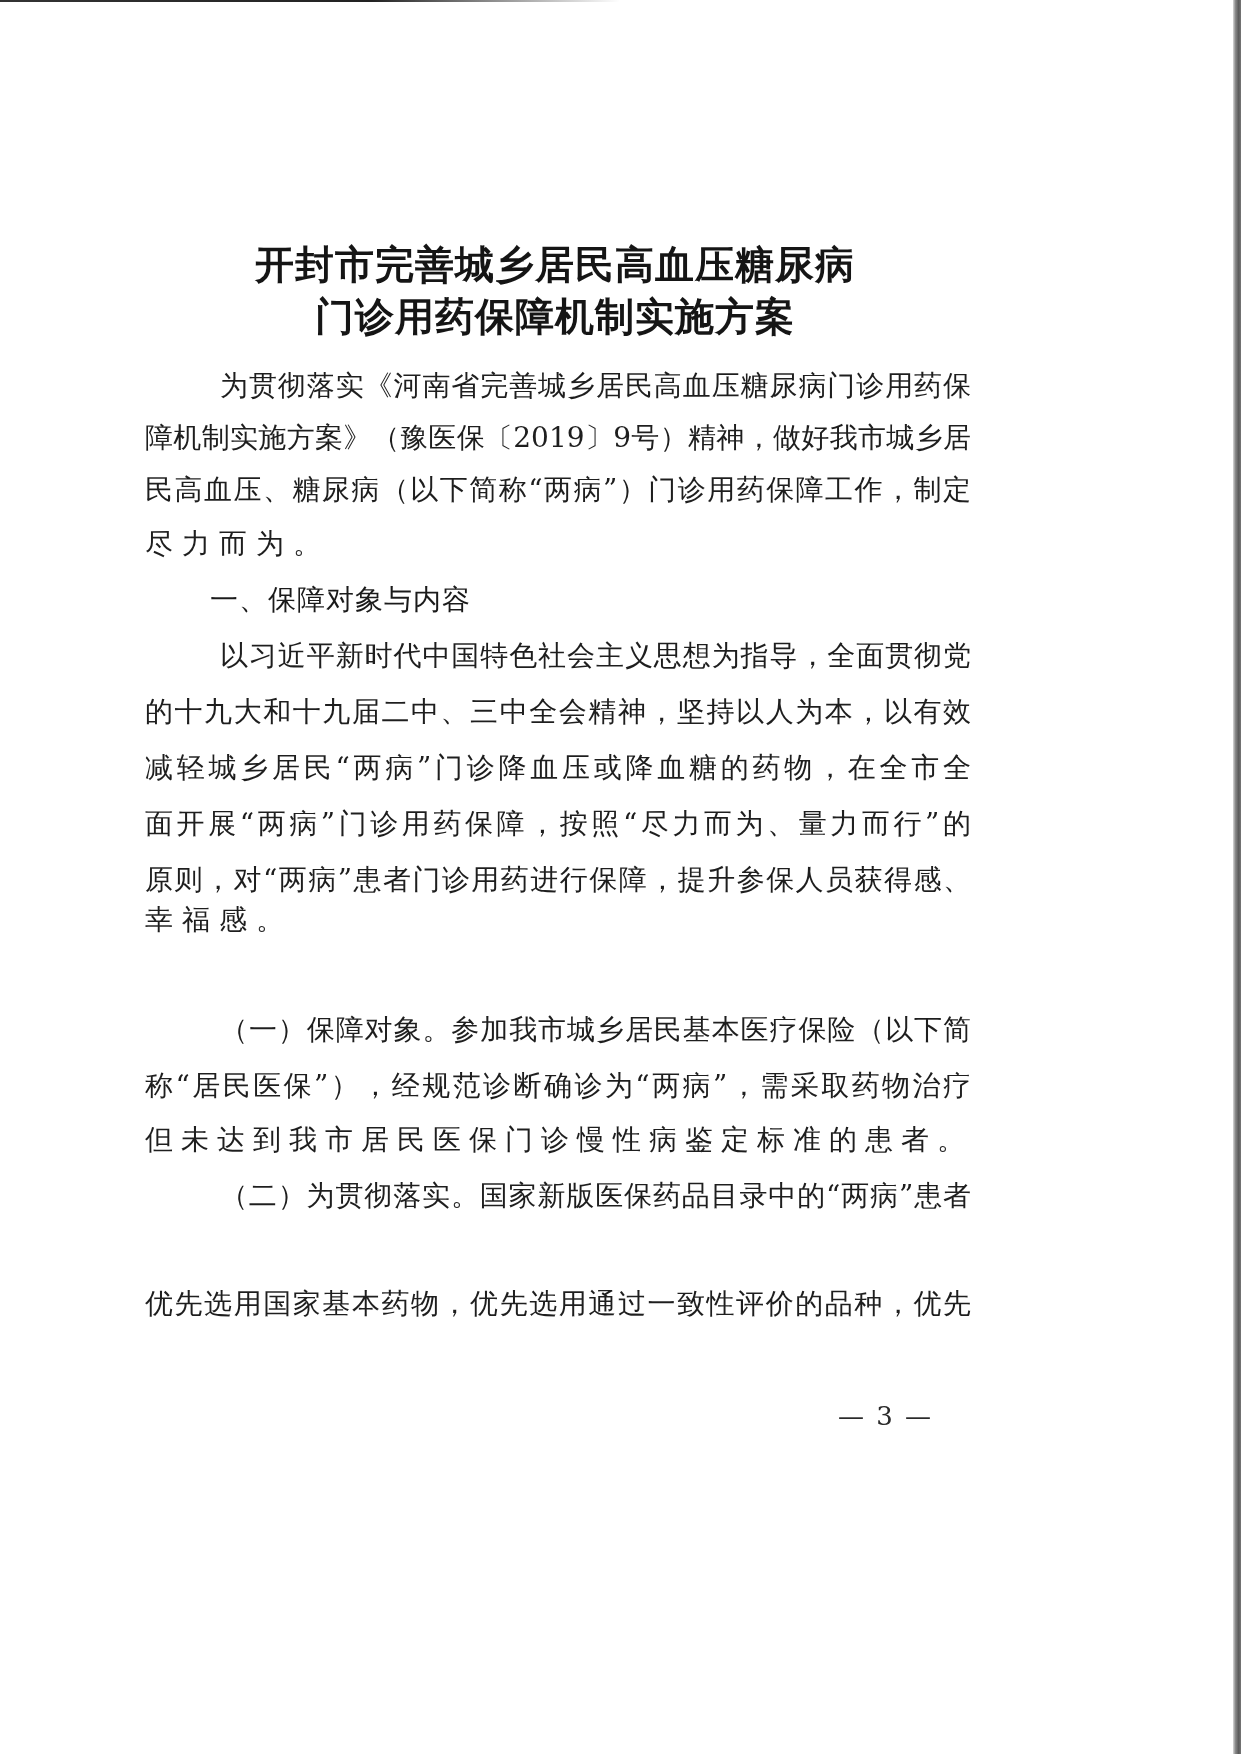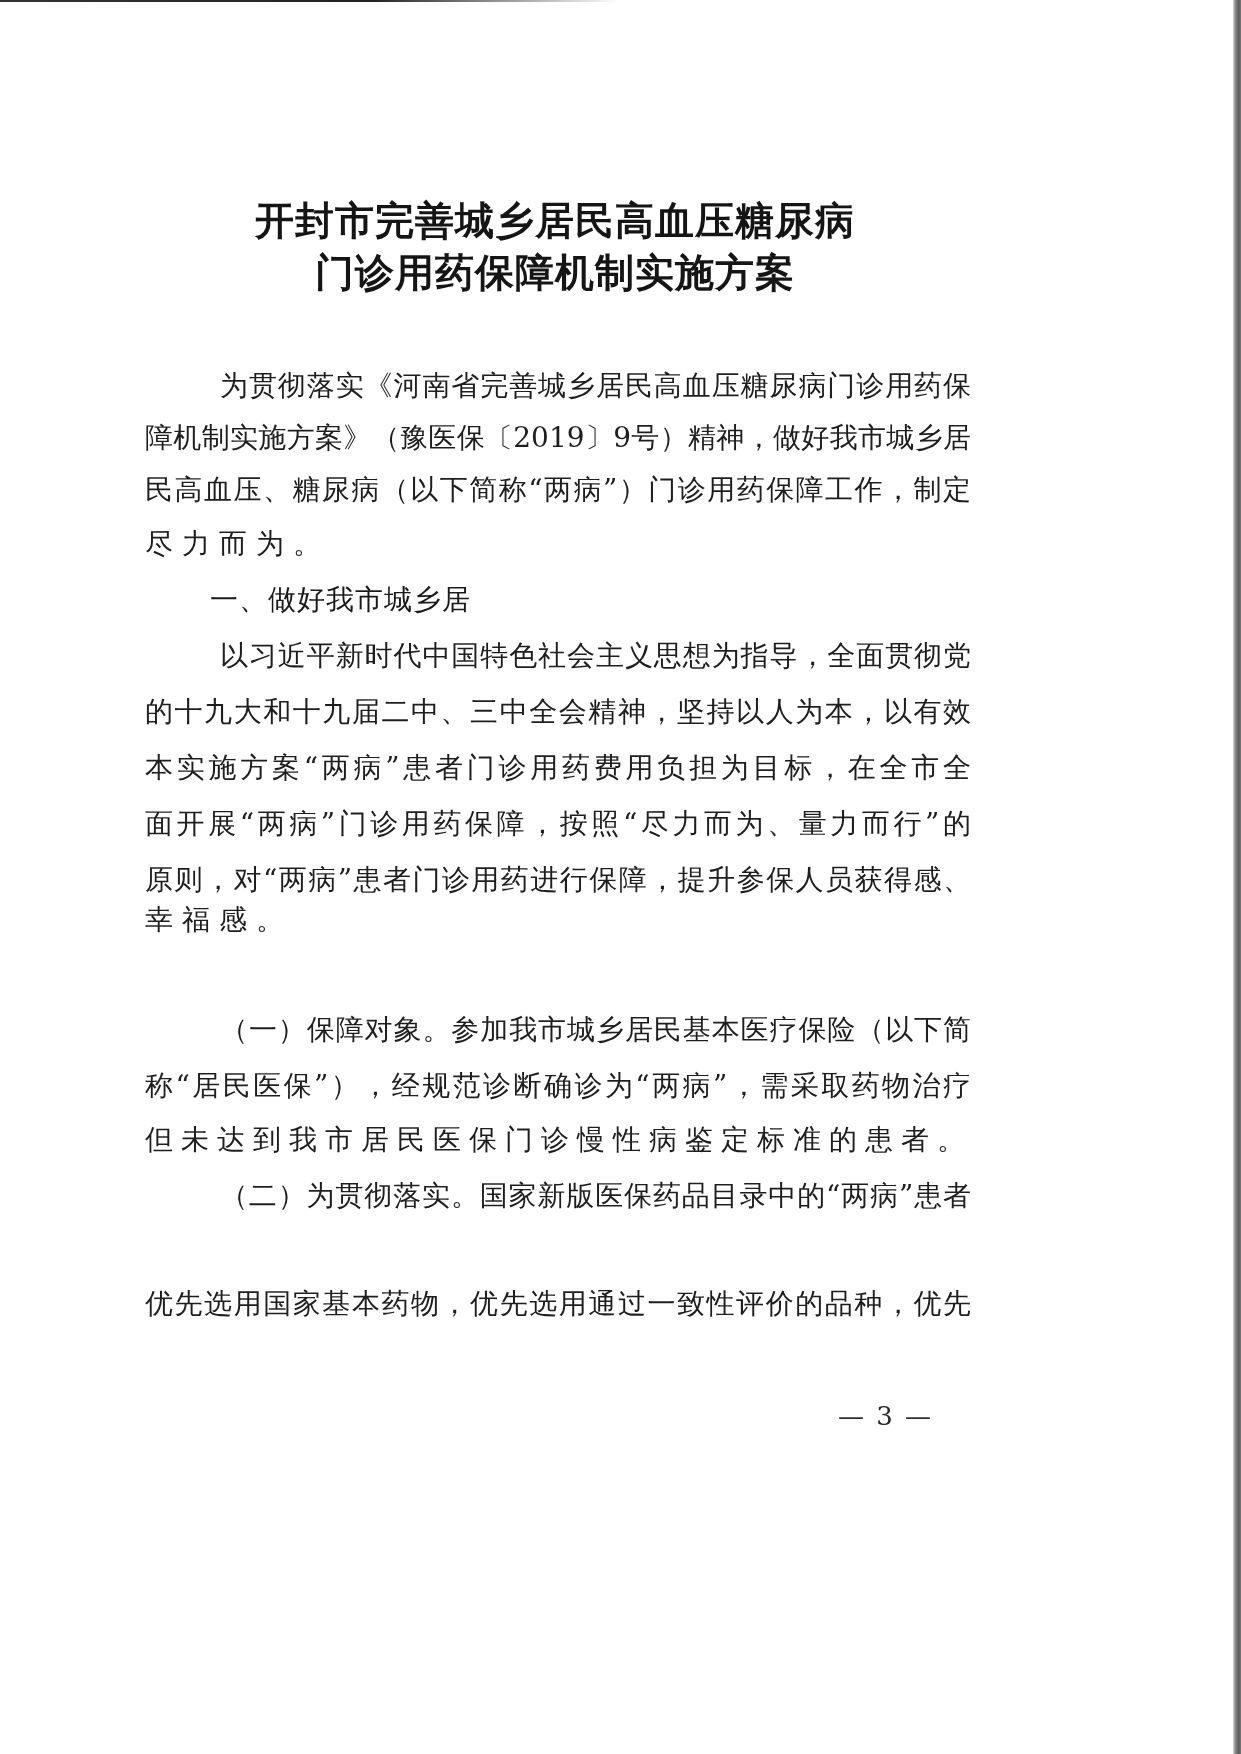--- a/index.html
+++ b/index.html
@@ -13,20 +13,21 @@
     background: linear-gradient(90deg, #333 0%, #222 60%, rgba(0,0,0,0) 100%); }
   .right-edge { position: absolute; left: 1233px; top: 0; width: 8px; height: 1754px;
     background: linear-gradient(90deg, #d8d8d8 0%, #8a8a8a 30%, #5a5a5a 70%, #777 100%); }
   .page { position: absolute; left: 0; top: 0; width: 1233px; height: 1754px; }
 
   .title-line {
     position: absolute; left: 0; width: 1110px; text-align: center;
     font-family: "DejaVu Serif", "Liberation Serif", serif;
     font-weight: bold; font-size: 39px; letter-spacing: 1px; line-height: 48px;
     color: #151515;
+    margin-top: 44px;
   }
   .t1 { top: 196px; }
   .t2 { top: 248px; }
 
   .line {
     position: absolute; left: 145px; width: 826px;
     font-size: 28px; line-height: 40px; height: 40px;
     text-align: justify; text-align-last: justify;
     white-space: nowrap; overflow: visible;
     font-family: "DejaVu Serif", "Liberation Serif", serif;
@@ -55,24 +56,24 @@
 <div class="page">
 
   <div class="title-line t1">开封市完善城乡居民高血压糖尿病</div>
   <div class="title-line t2">门诊用药保障机制实施方案</div>
 
   <div class="line indent" style="top:366px">为贯彻落实《河南省完善城乡居民高血压糖尿病门诊用药保</div>
   <div class="line" style="top:418px">障机制实施方案》（豫医保〔2019〕9号）精神，做好我市城乡居</div>
   <div class="line" style="top:470px">民高血压、糖尿病（以下简称“两病”）门诊用药保障工作，制定</div>
   <div class="line short" style="top:524px">尽力而为。</div>
 
-  <div class="heading" style="top:580px">一、做好我市城乡居</div>
+  <div class="heading" style="top:580px">一、保障对象与内容</div>
   <div class="line indent" style="top:636px">以习近平新时代中国特色社会主义思想为指导，全面贯彻党</div>
   <div class="line" style="top:692px">的十九大和十九届二中、三中全会精神，坚持以人为本，以有效</div>
-  <div class="line" style="top:748px">本实施方案“两病”患者门诊用药费用负担为目标，在全市全</div>
+  <div class="line" style="top:748px">减轻城乡居民“两病”门诊降血压或降血糖的药物，在全市全</div>
   <div class="line" style="top:804px">面开展“两病”门诊用药保障，按照“尽力而为、量力而行”的</div>
   <div class="line" style="top:860px">原则，对“两病”患者门诊用药进行保障，提升参保人员获得感、</div>
   <div class="line short" style="top:900px">幸福感。</div>
 
   <div class="line indent" style="top:1010px">（一）保障对象。参加我市城乡居民基本医疗保险（以下简</div>
   <div class="line" style="top:1066px">称“居民医保”），经规范诊断确诊为“两病”，需采取药物治疗</div>
   <div class="line short" style="top:1120px; letter-spacing:8px">但未达到我市居民医保门诊慢性病鉴定标准的患者。</div>
 
   <div class="line indent" style="top:1176px">（二）为贯彻落实。国家新版医保药品目录中的“两病”患者</div>
   <div class="line" style="top:1284px">优先选用国家基本药物，优先选用通过一致性评价的品种，优先</div>

